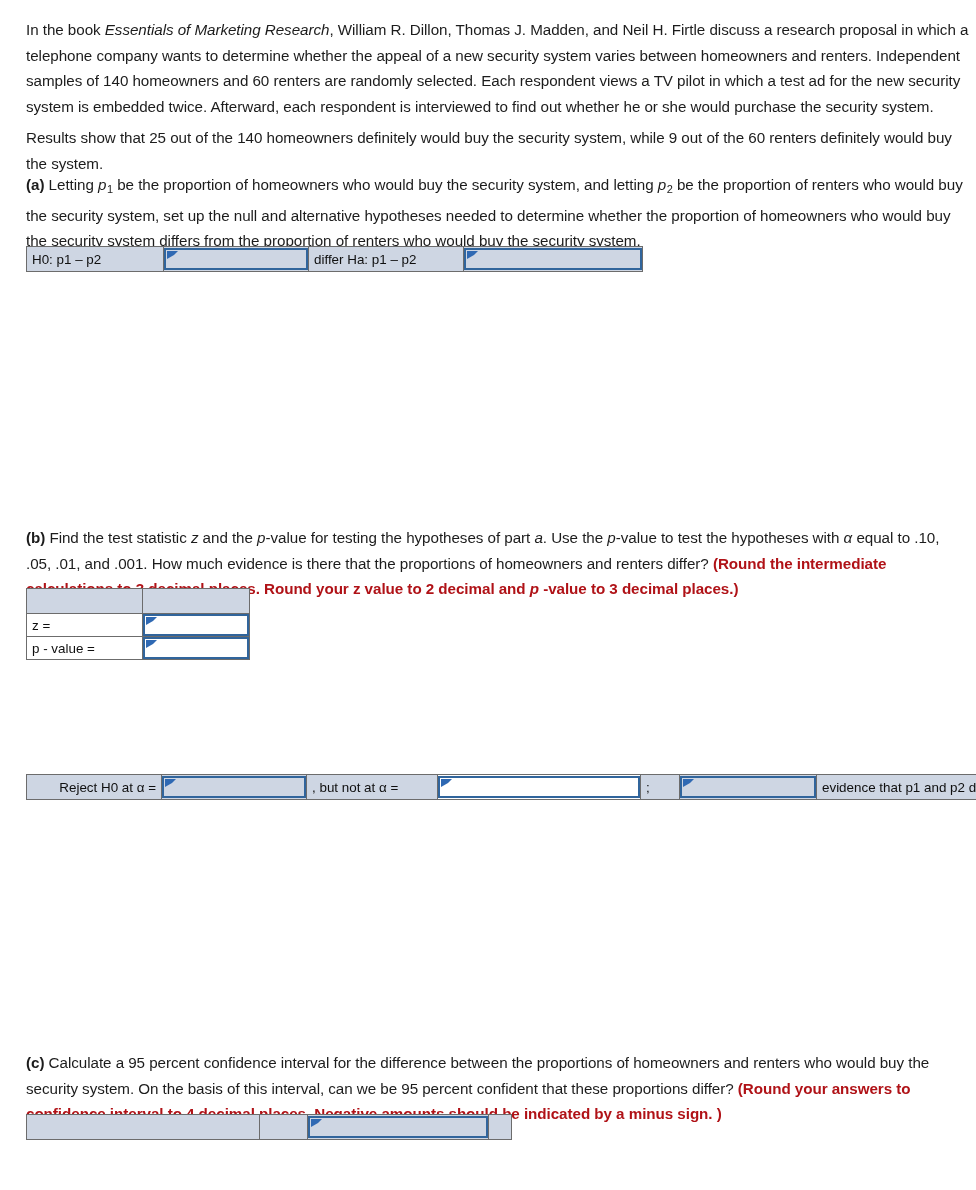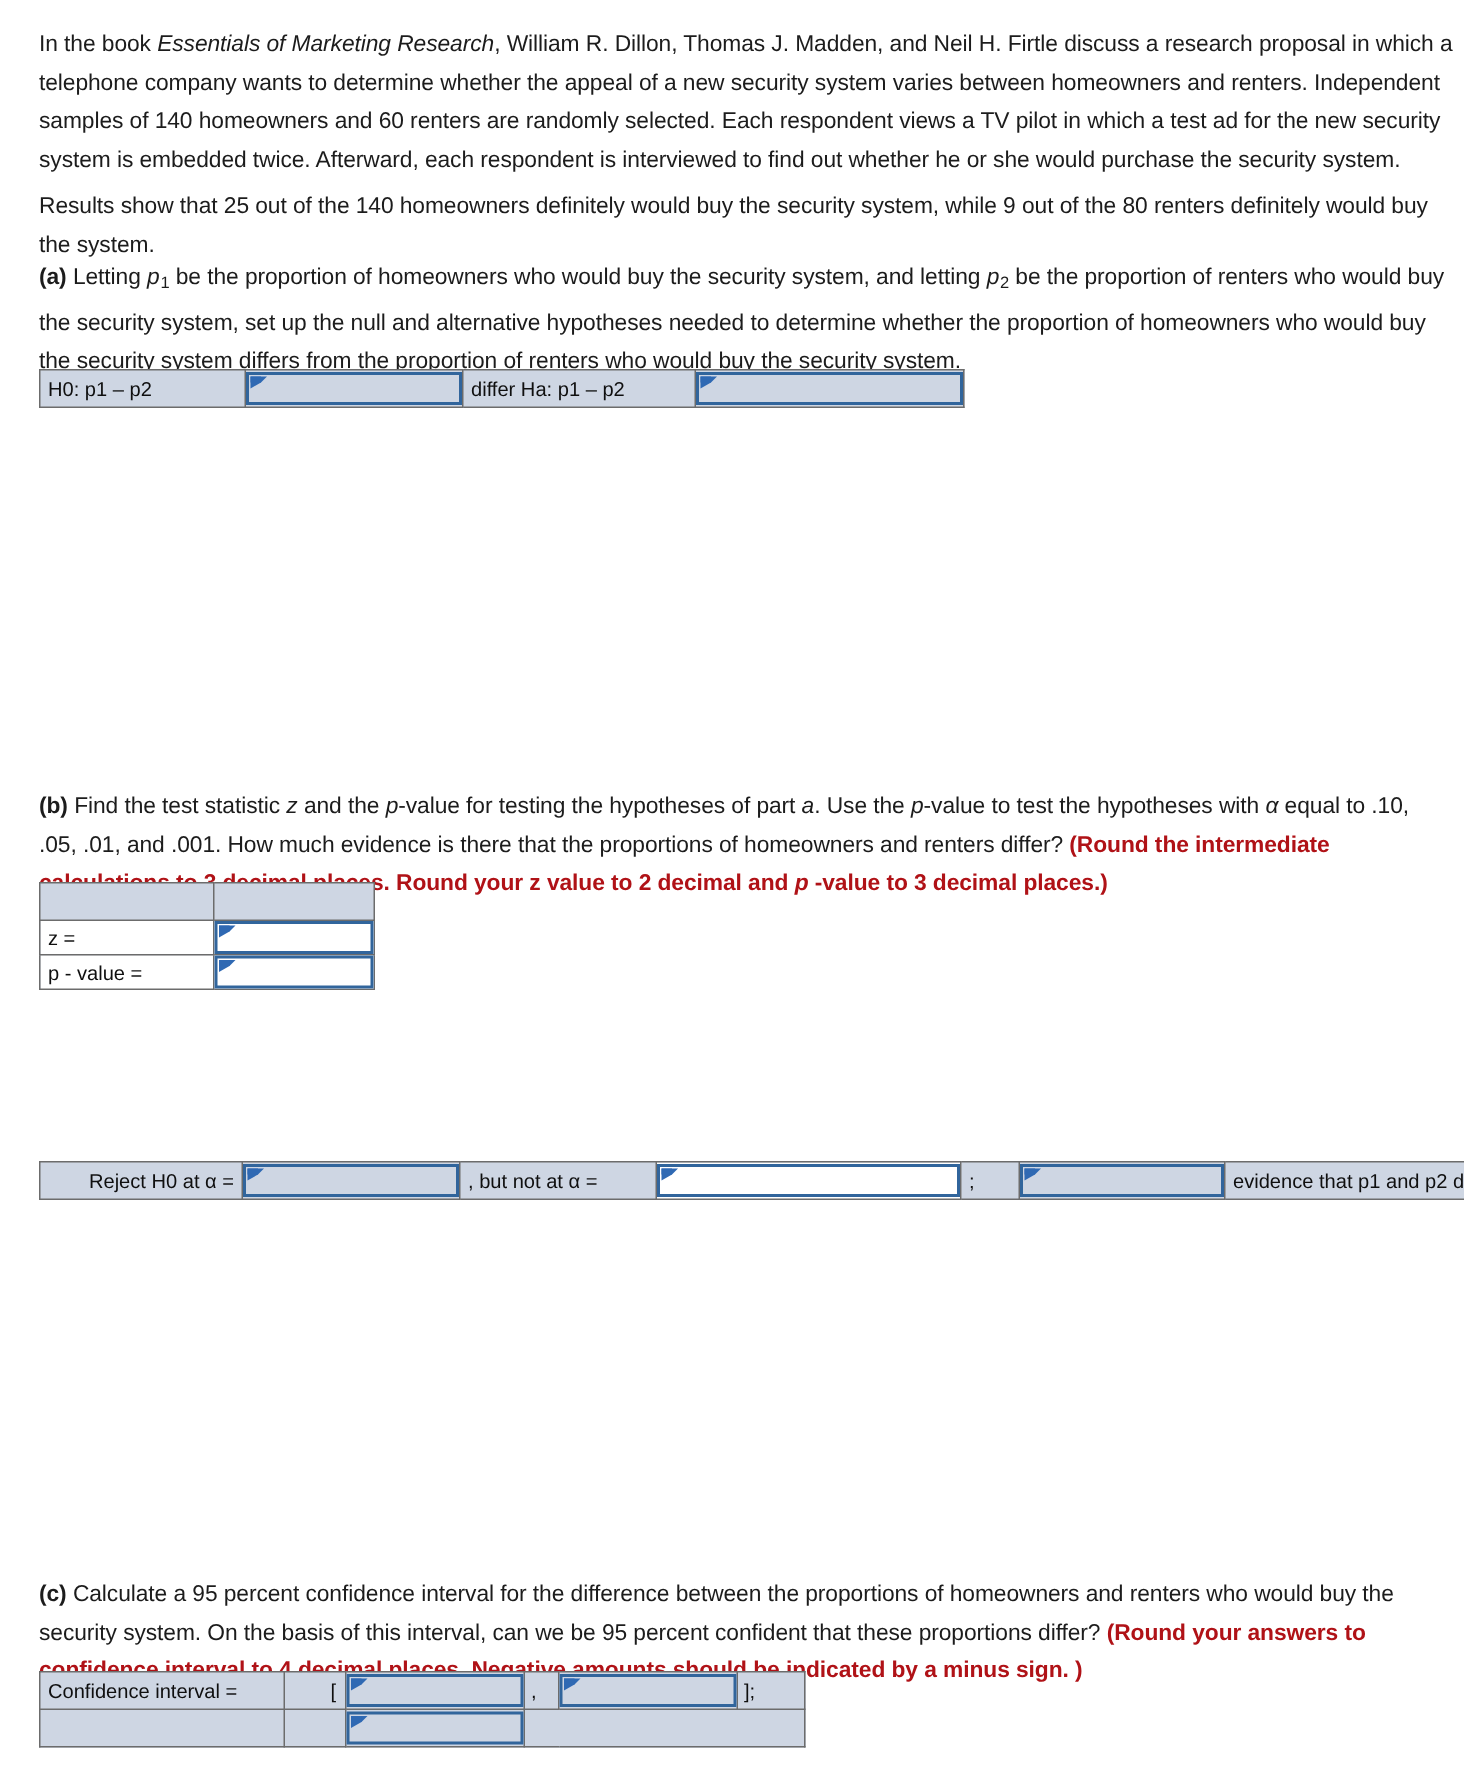--- a/index.html
+++ b/index.html
@@ -144,21 +144,21 @@
   #t-ci td.k4 { width: 118px; }
   #t-ci td.k5 { width: 36px; }
 </style>
 </head>
 <body>
 
 <div class="page">
 
   <p class="para p-intro"><span>In the book </span><span class="i">Essentials of Marketing Research</span><span>, William R. Dillon, Thomas J. Madden, and Neil H. Firtle discuss a research proposal in which a telephone company wants to determine whether the appeal of a new security system varies between homeowners and renters. Independent samples of 140 homeowners and 60 renters are randomly selected. Each respondent views a TV pilot in which a test ad for the new security system is embedded twice. Afterward, each respondent is interviewed to find out whether he or she would purchase the security system.</span></p>
 
-  <p class="para p-results">Results show that 25 out of the 140 homeowners definitely would buy the security system, while 9 out of the 80 renters definitely would buy the system.</p>
+  <p class="para p-results">Results show that 25 out of the 140 homeowners definitely would buy the security system, while 9 out of the 60 renters definitely would buy the system.</p>
 
   <p class="para p-a"><span class="b">(a)</span><span> Letting </span><span class="sub"><span class="mi">p</span><sub>1</sub></span><span> be the proportion of homeowners who would buy the security system, and letting </span><span class="sub"><span class="mi">p</span><sub>2</sub></span><span> be the proportion of renters who would buy the security system, set up the null and alternative hypotheses needed to determine whether the proportion of homeowners who would buy the security system differs from the proportion of renters who would buy the security system.</span></p>
 
   <table class="qtable" id="t-hyp">
     <tbody>
         <tr>
       <td class="lbl c0">H0: p1 – p2</td>
       <td class="c1 cellpad">
         <span class="ans"></span>
       </td>
@@ -210,32 +210,20 @@
       </td>
       <td class="lbl r6">evidence that p1 and p2 differ.</td>
     </tr>
   </tbody>
     </table>
 
   <p class="para p-c"><span class="b">(c)</span><span> Calculate a 95 percent confidence interval for the difference between the proportions of homeowners and renters who would buy the security system. On the basis of this interval, can we be 95 percent confident that these proportions differ? </span><span class="red">(Round your answers to confidence interval to 4 decimal places. Negative amounts should be indicated by a minus sign. )</span></p>
 
   <table class="qtable" id="t-ci">
     <tbody>
-        <tr>
-      <td class="lbl k0">Confidence interval =</td>
-      <td class="rightpad k1">[</td>
-      <td class="k2 cellpad">
-        <span class="ans"></span>
-      </td>
-      <td class="tight k3">,</td>
-      <td class="k4 cellpad">
-        <span class="ans"></span>
-      </td>
-      <td class="tight k5">];</td>
-    </tr>
     <tr>
       <td class="k0"></td>
       <td class="k1"></td>
       <td class="k2 cellpad">
         <span class="ans"></span>
       </td>
       <td class="k3" colspan="3"></td>
     </tr>
   </tbody>
     </table>

